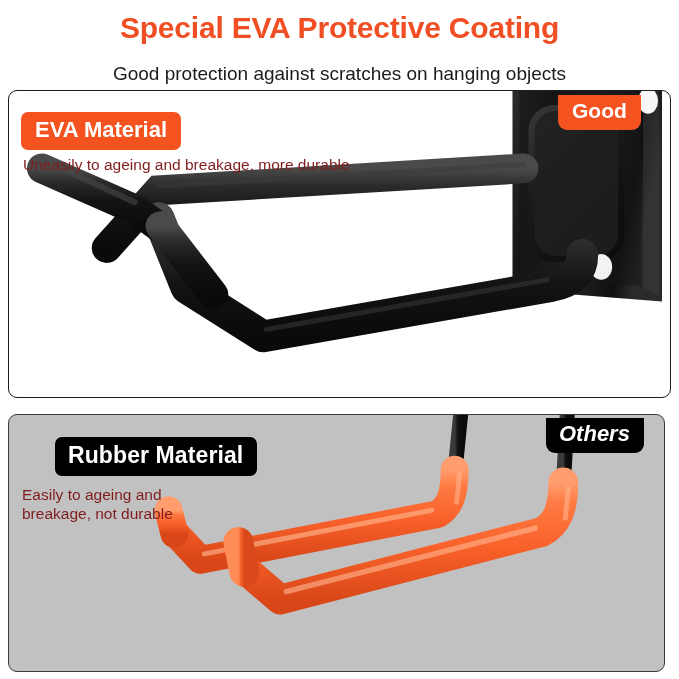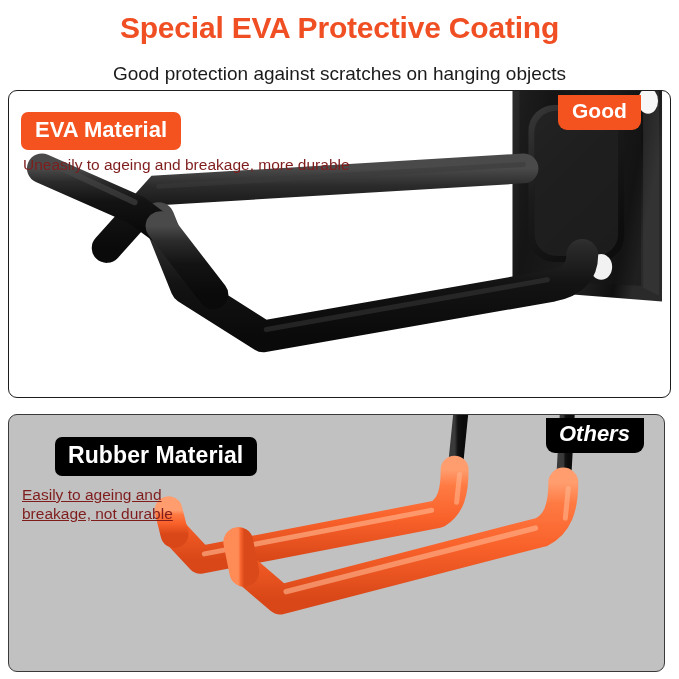--- a/index.html
+++ b/index.html
@@ -102,21 +102,20 @@
     line-height: 19px;
     white-space: pre-line;
   }
   .desc-eva {
     left: 14px;
     top: 64px;
   }
   .desc-rubber {
     left: 13px;
     top: 70px;
-    text-decoration: underline;
   }
 
   
   .corner-tab {
     position: absolute;
     z-index: 20;
     color: #ffffff;
     font-weight: bold;
     white-space: nowrap;
   }

